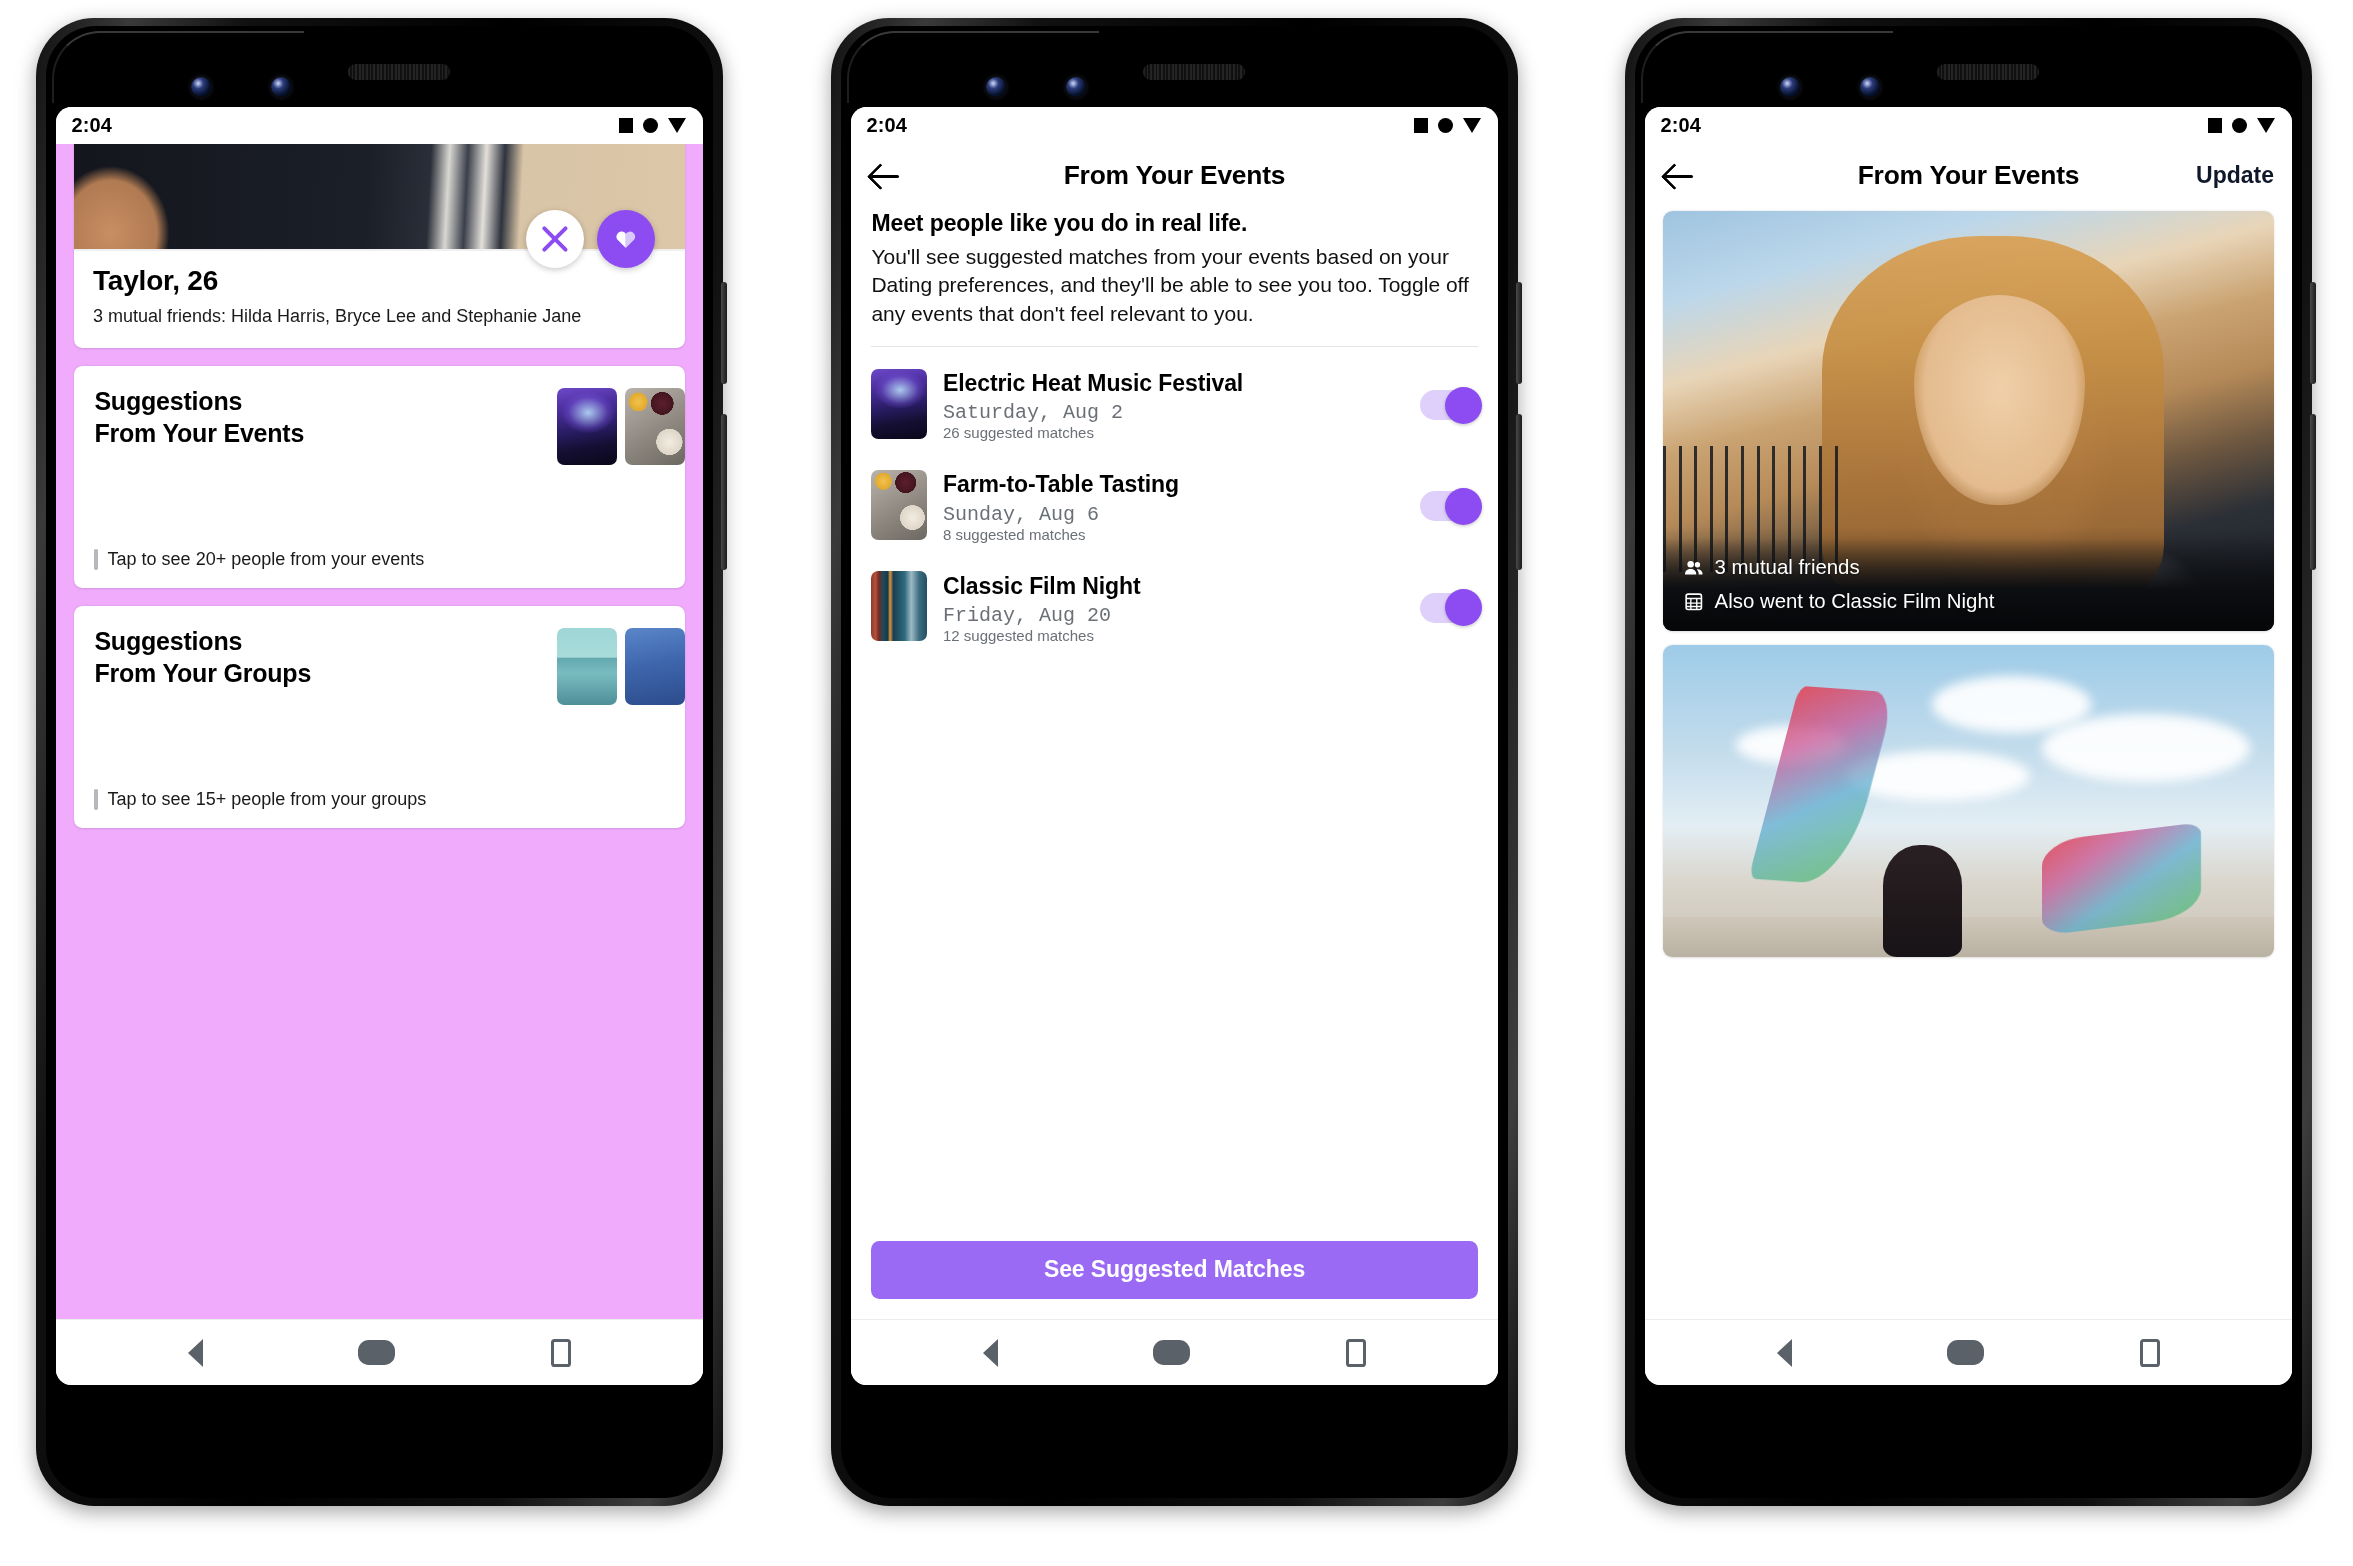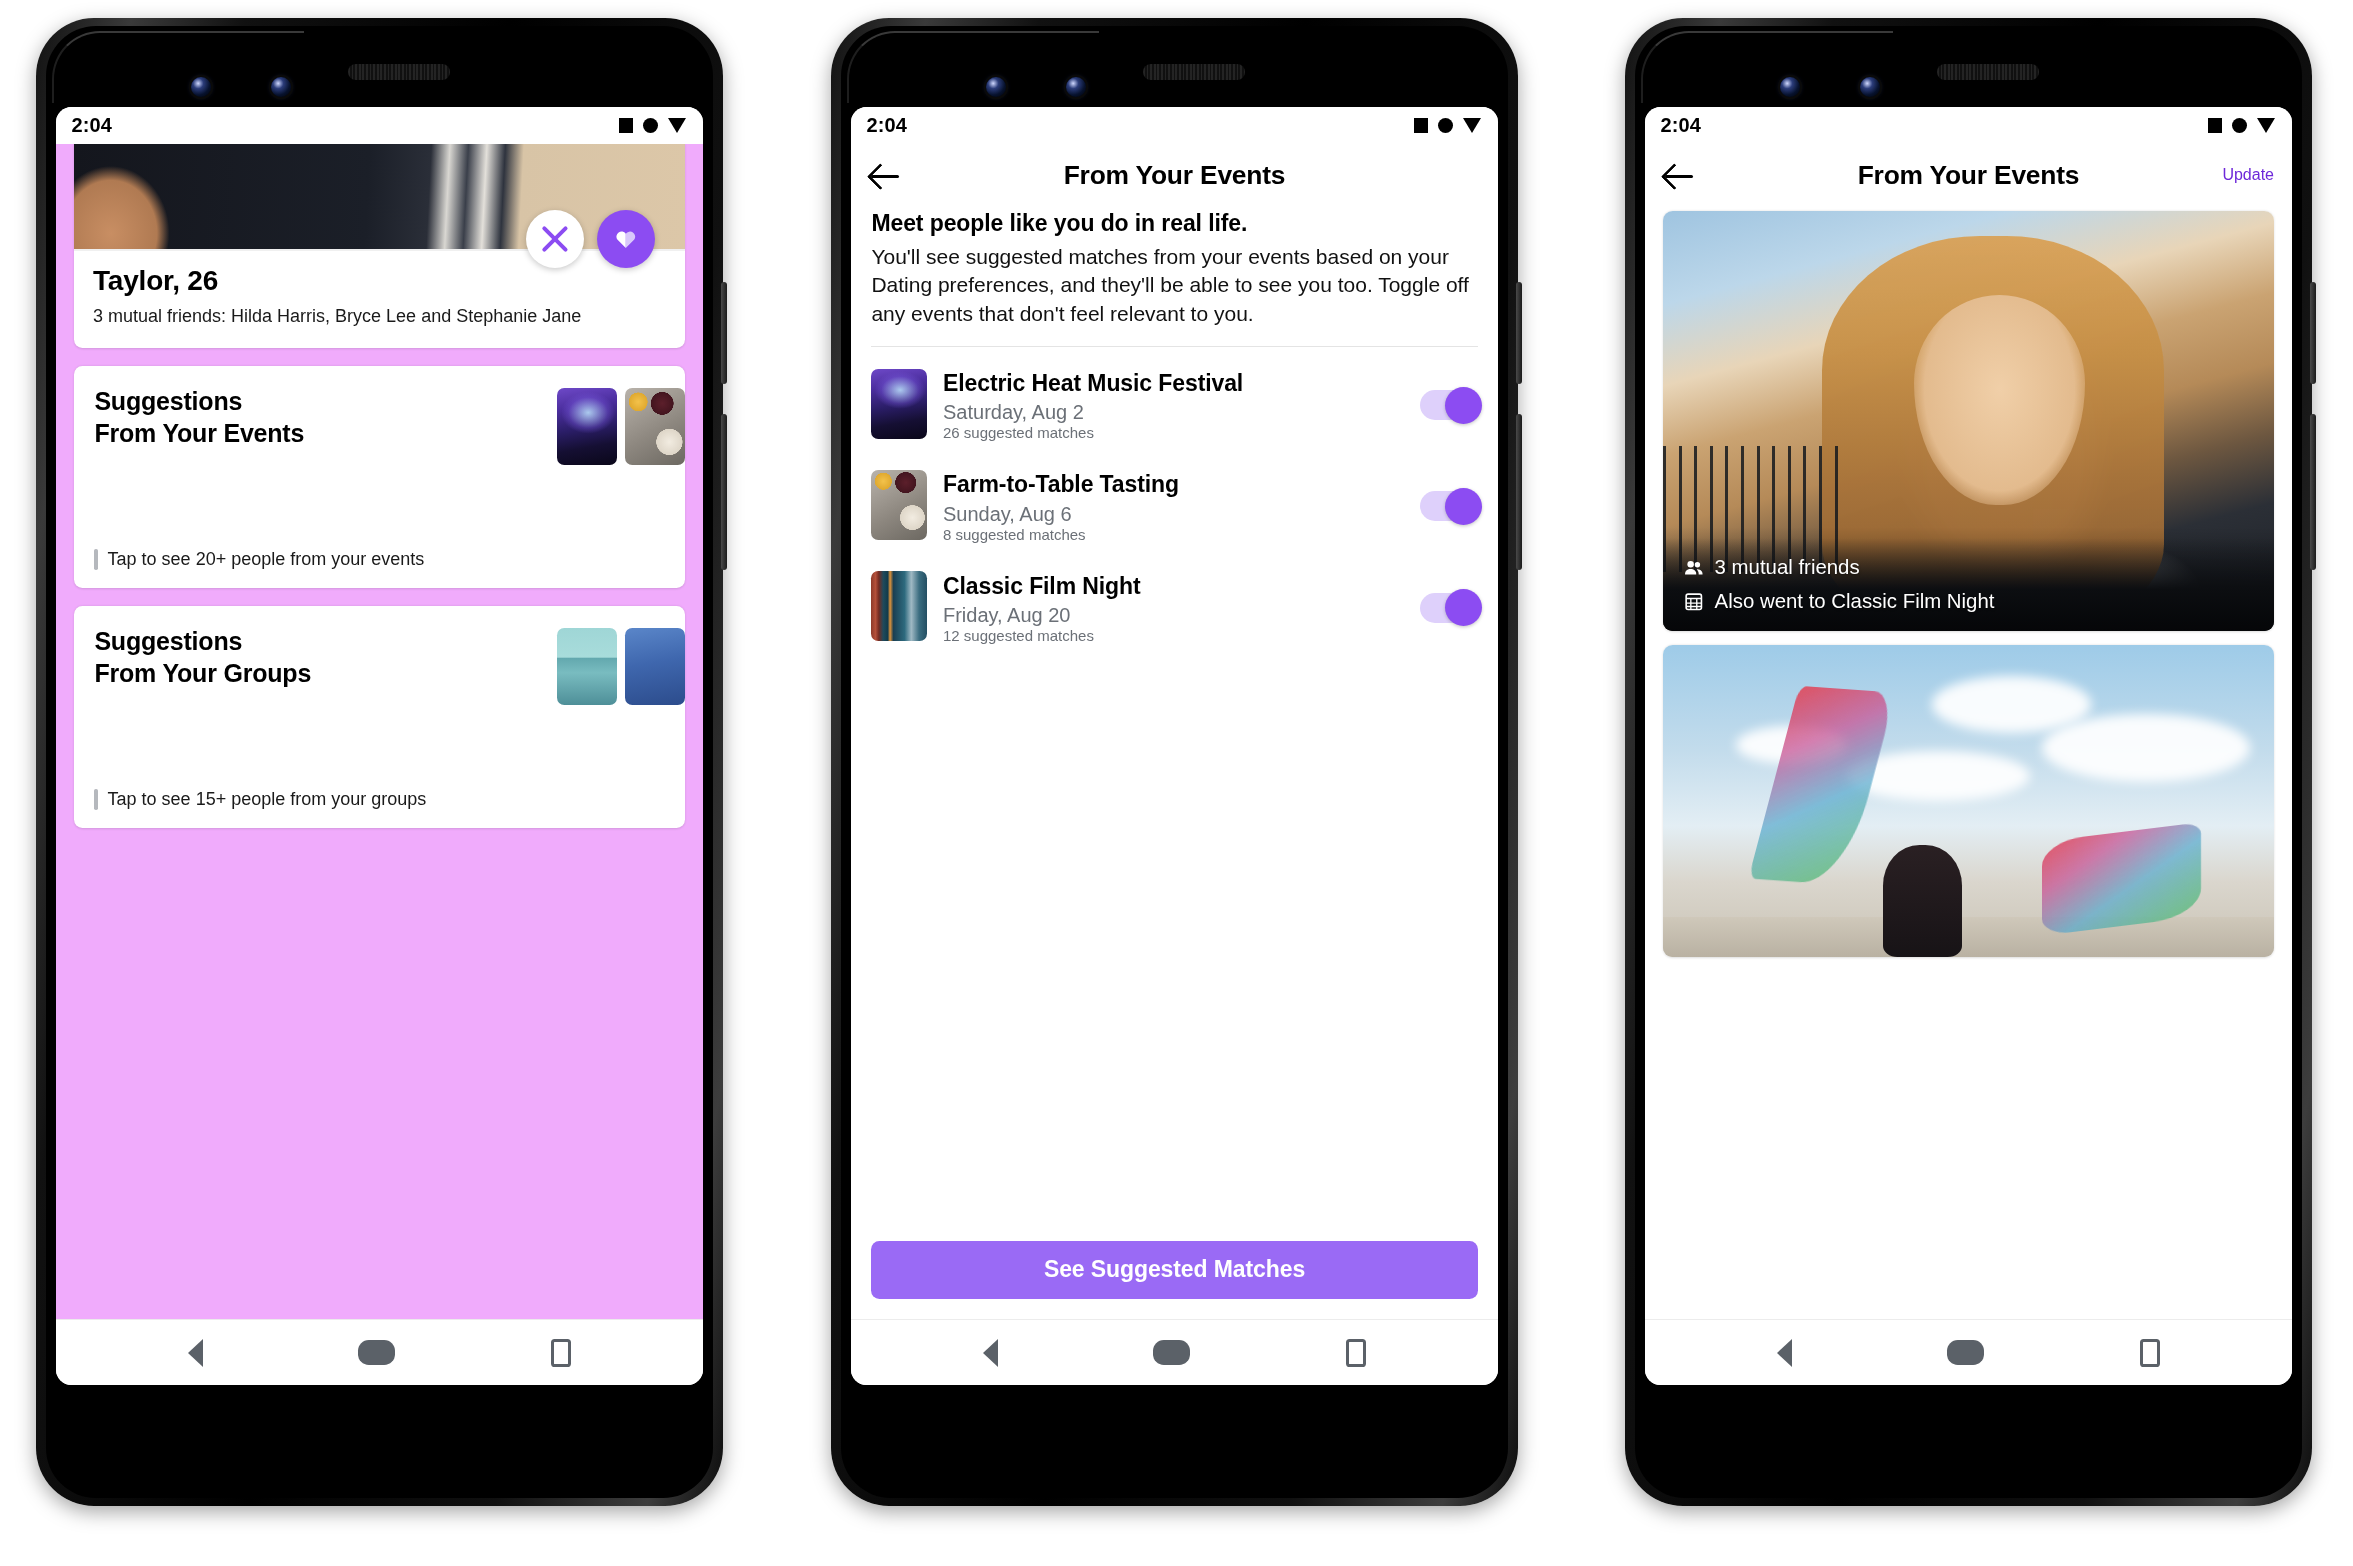--- a/index.html
+++ b/index.html
@@ -234,21 +234,21 @@
     transform: rotate(45deg);
     border-radius: 1.2px;
   }
   .topbar-title {
     position: absolute; left: 0; right: 0; text-align: center;
     font-size: 26.4px; font-weight: 700; color: #000; letter-spacing: -0.2px;
     pointer-events: none;
   }
   .topbar-action {
     margin-left: auto; position: relative; z-index: 2;
-    font-size: 16px; color: #6d28d9; font-weight: 400;
+    font-size: 23px; color: #0f172a; font-weight: 700;
   }
 
   .intro { padding: 3.6px 20.4px 0 20.4px; }
   .intro-h { font-size: 23px; font-weight: 700; color: #000; letter-spacing: -0.1px; }
   .intro-p { font-size: 21px; color: #111; line-height: 1.36; margin-top: 6px; }
 
   .divider { height: 1.2px; background: #e4e4e4; margin: 18px 20.4px 0 20.4px; }
 
   .evt-list { padding: 6px 20.4px 0 20.4px; }
   .evt {
@@ -258,21 +258,21 @@
   .evt-thumb {
     width: 56px; height: 70px; border-radius: 7.2px; flex: 0 0 auto;
   }
   .evt-thumb.cinema {
     background:
       linear-gradient(90deg,#8d3a2a 0%,#b5503a 8%,#742b22 14%, #1f4a5c 22%, #123a4a 30%,
         #e4953a 34%, #1b3f52 40%, #2d6a7e 60%, #9fb9c4 72%, #3b6d80 86%, #244f63 100%);
   }
   .evt-mid { flex: 1 1 auto; padding-left: 15.6px; padding-top: 1.2px; }
   .evt-title { font-size: 23px; font-weight: 700; color: #000; letter-spacing: -0.1px; }
-  .evt-date { font-size: 20px; color: #6b7077; margin-top: 4.2px; }
+  .evt-date { font-size: 20px; color: #6b7077; margin-top: 4.2px; font-family: Liberation Mono, monospace; }
   .evt-matches { font-size: 15px; color: #6b7077; margin-top: 0; }
 
   .toggle {
     flex: 0 0 auto;
     width: 58px; height: 30px;
     border-radius: 15px;
     background: #ded0fb;
     position: relative;
     align-self: center;
     margin-left: 9.6px;

